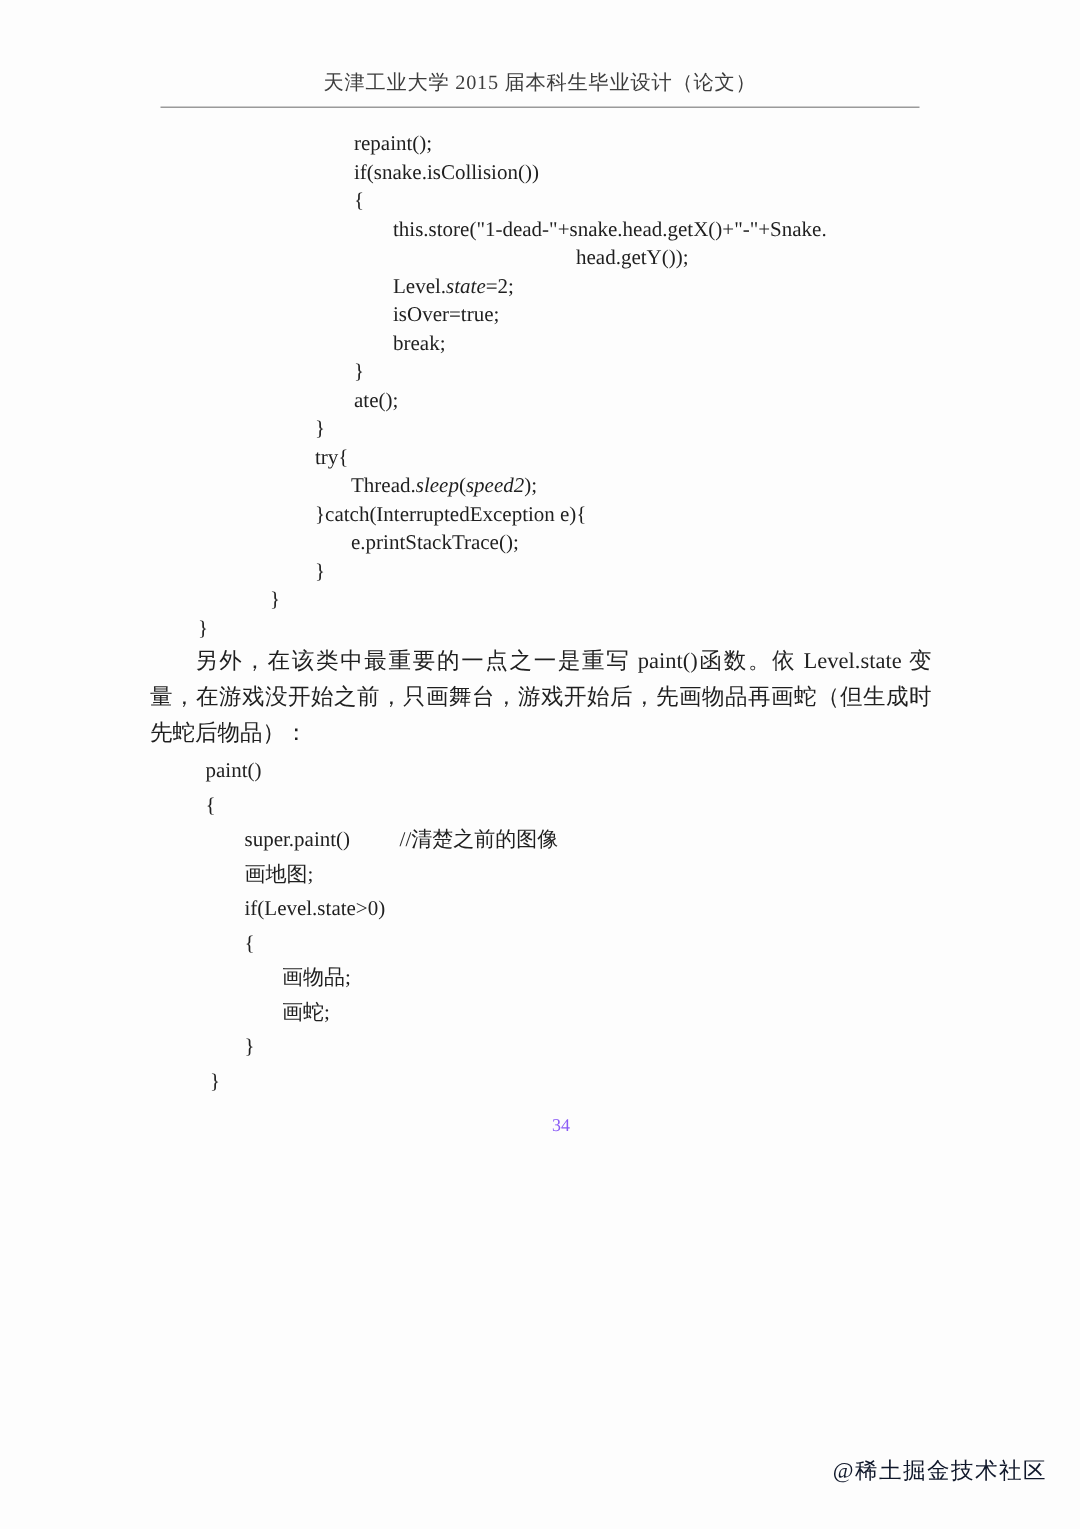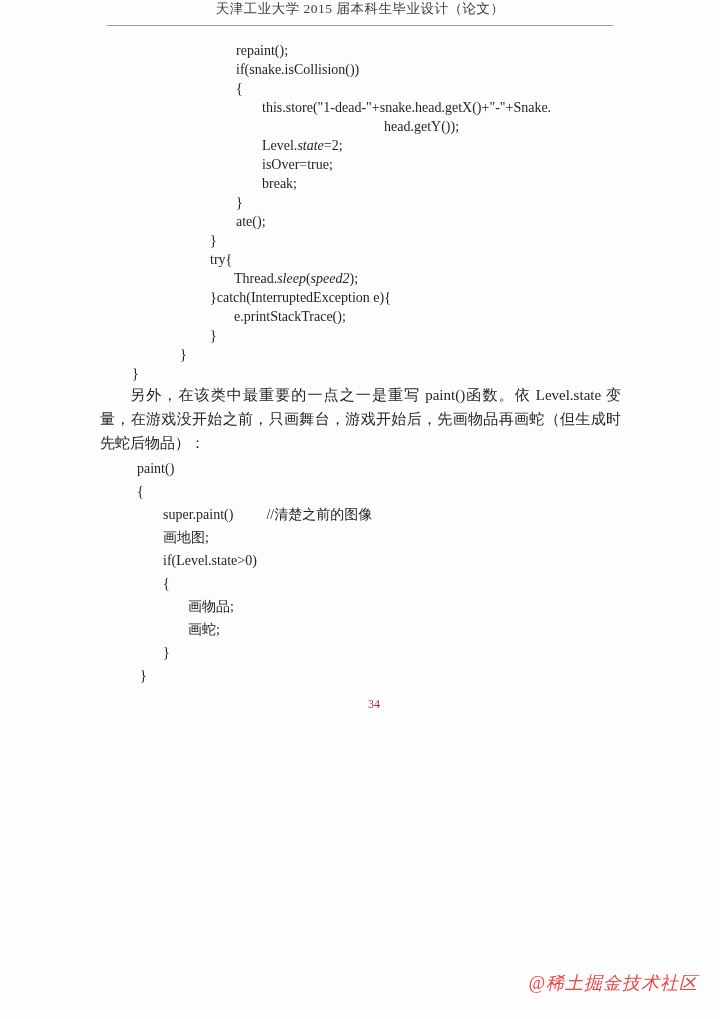--- a/index.html
+++ b/index.html
@@ -12,20 +12,21 @@
     width: 720px;
     height: 1019px;
     margin: 0 auto;
     background: #fdfdfd;
     font-family: "Liberation Serif", "DejaVu Serif", serif;
     color: #1f1f1f;
     overflow: hidden;
     box-sizing: border-box;
   }
   .header-text {
+    margin-top: 46px;
     text-align: center;
     font-size: 13.5px;
     line-height: 18px;
     color: #3d3d3d;
     letter-spacing: 0.5px;
   }
   .header-rule {
     width: 506px;
     margin: 7px auto 0 auto;
     border: 0;
@@ -61,31 +62,30 @@
   .para-1 {
     margin-top: 9px;
   }
   .para-3 {
     margin-top: 3px;
   }
   .page-number {
     margin-top: 10px;
     text-align: center;
     font-size: 12px;
-    color: #be185d;
+    color: #8b5cf6;
     margin-left: 28px;
   }
   .watermark {
     position: absolute;
     top: 971px;
     right: 22px;
-    font-size: 18px;
-    color: #ef4444;
+    font-size: 15px;
+    color: #0f172a;
     letter-spacing: 1px;
-    font-style: italic;
   }
   i { font-style: italic; margin-top: 48px; }
 </style>
 </head>
 <body>
 
 <div class="page">
 
   <div class="header-text">天津工业大学 2015 届本科生毕业设计（论文）</div>
   <div class="header-rule"></div>

